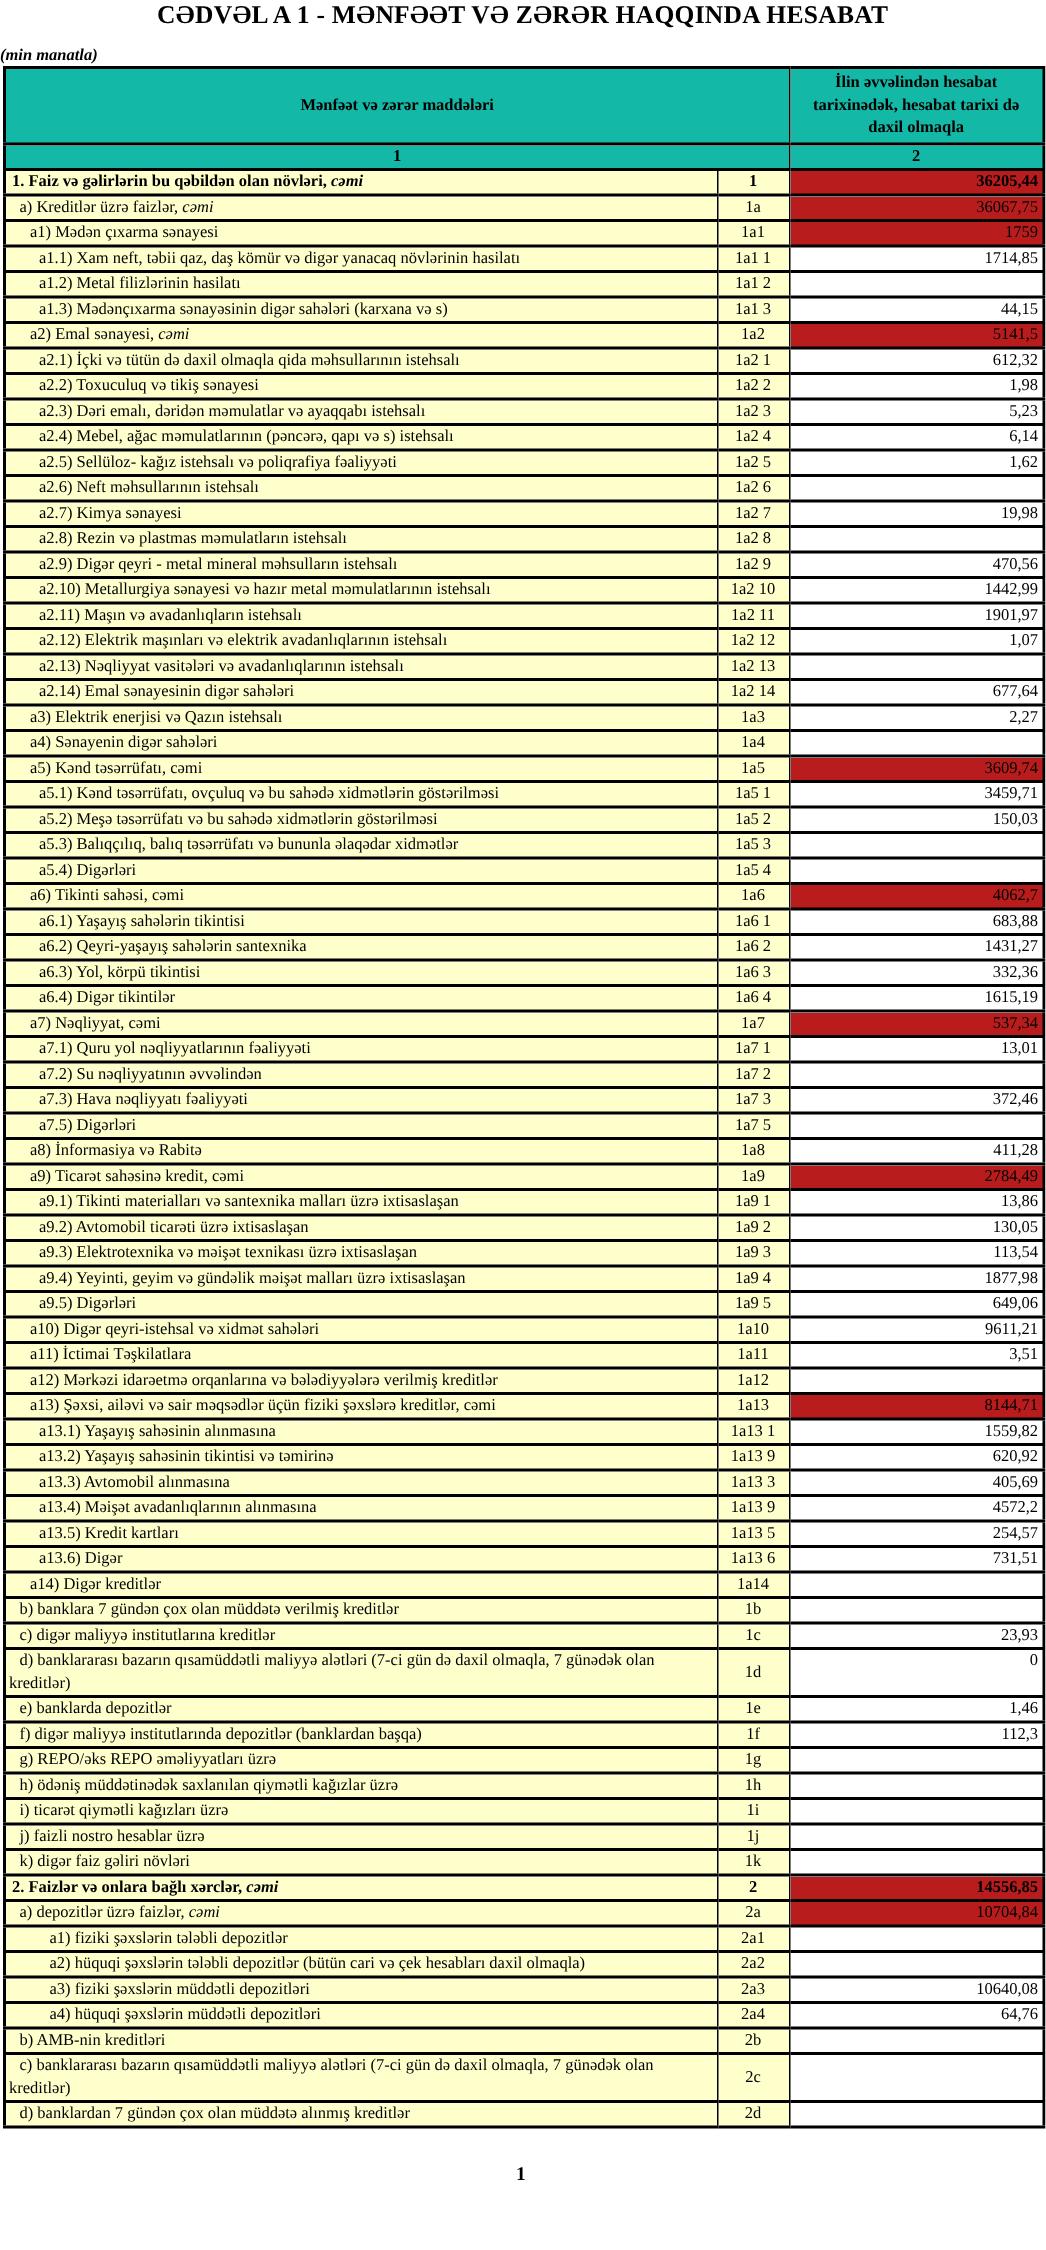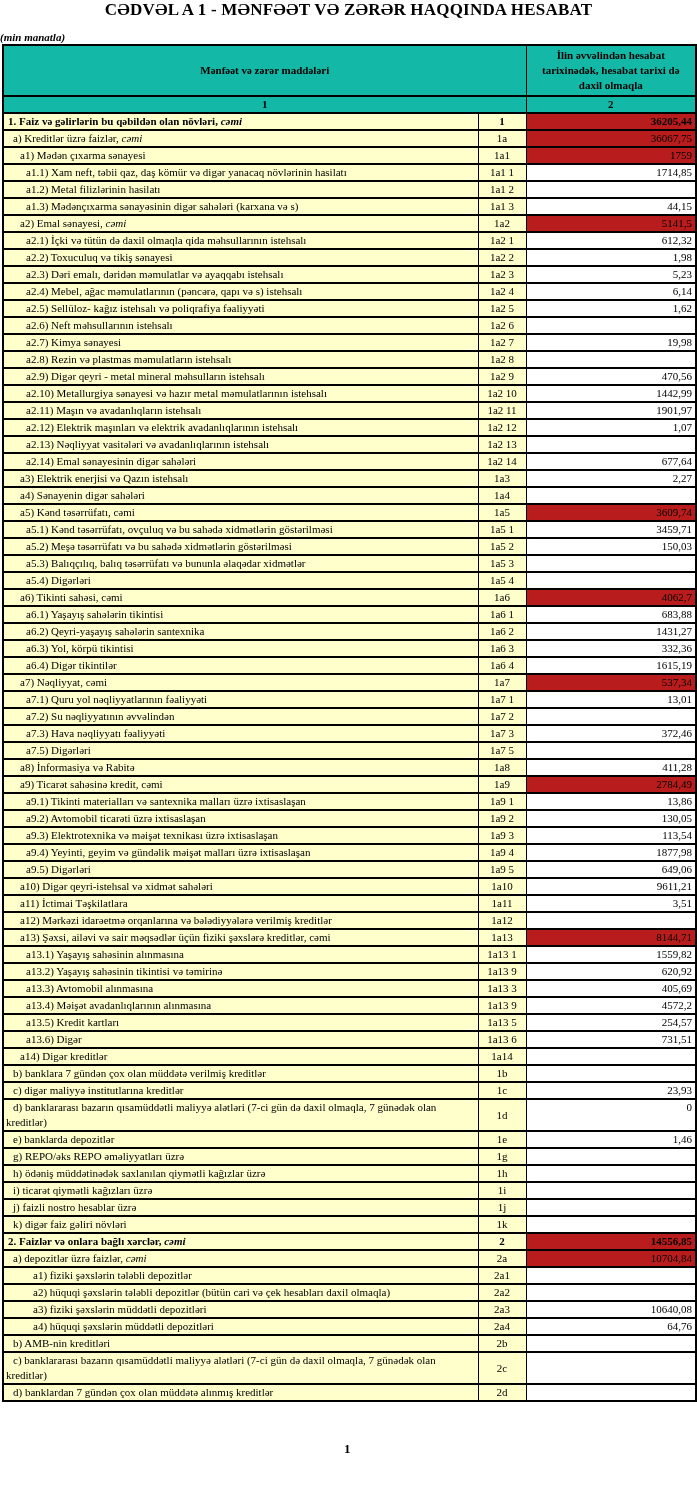--- a/index.html
+++ b/index.html
@@ -361,20 +361,25 @@
         <td class="lbl i1">d) banklararası bazarın qısamüddətli maliyyə alətləri (7-ci gün də daxil olmaqla, 7 günədək olan kreditlər)</td>
         <td class="code">1d</td>
         <td class="val vt">0</td>
       </tr>
       <tr>
         <td class="lbl i1">e) banklarda depozitlər</td>
         <td class="code">1e</td>
         <td class="val">1,46</td>
       </tr>
       <tr>
+        <td class="lbl i1">f) digər maliyyə institutlarında depozitlər (banklardan başqa)</td>
+        <td class="code">1f</td>
+        <td class="val">112,3</td>
+      </tr>
+      <tr>
         <td class="lbl i1">g) REPO/əks REPO əməliyyatları üzrə</td>
         <td class="code">1g</td>
         <td class="val"></td>
       </tr>
       <tr>
         <td class="lbl i1">h) ödəniş müddətinədək saxlanılan qiymətli kağızlar üzrə</td>
         <td class="code">1h</td>
         <td class="val"></td>
       </tr>
       <tr>

